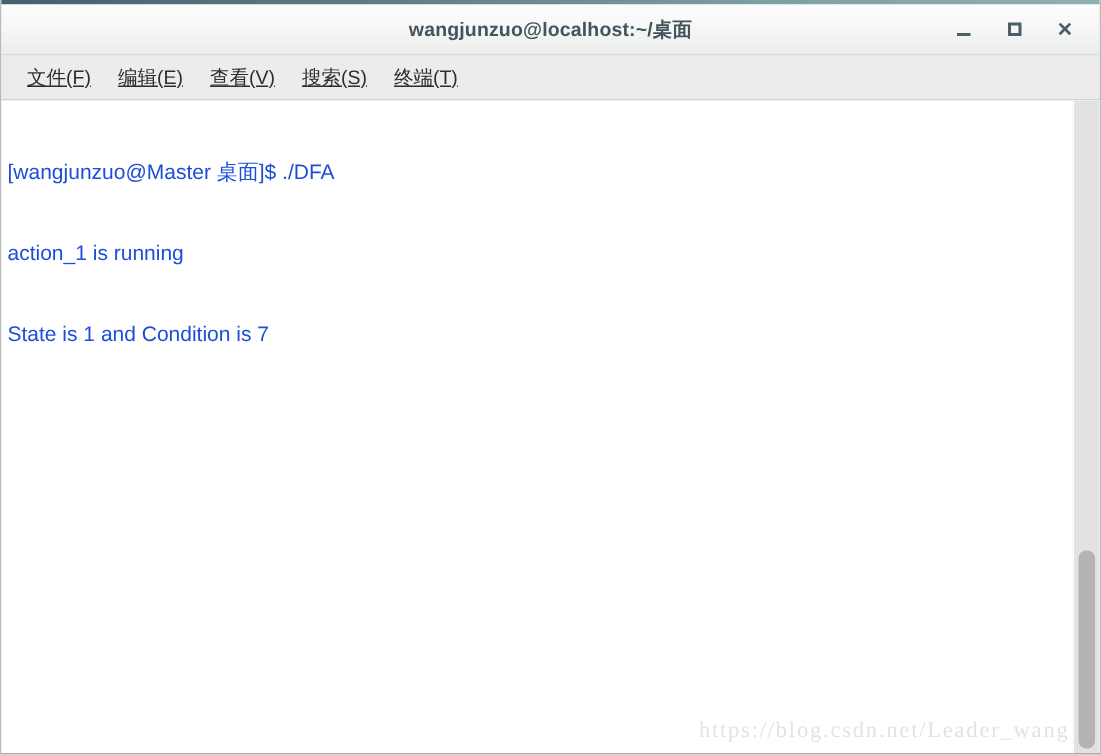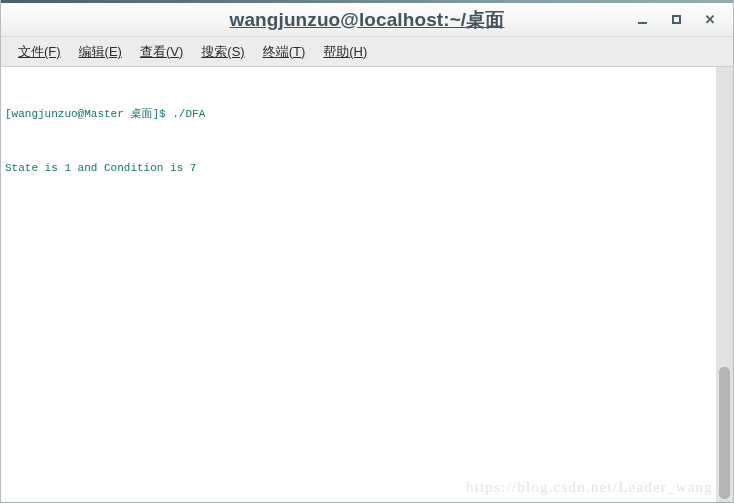--- a/index.html
+++ b/index.html
@@ -40,27 +40,26 @@
     position: relative;
     height: 33px;
     flex: 0 0 auto;
     background: linear-gradient(to bottom, #fdfdfd 0%, #f7f7f7 45%, #eceded 100%);
     border-bottom: 1px solid #dadbdb;
     display: flex;
     align-items: center;
     justify-content: center;
   }
   .title-text {
-    font-size: 19px;
+    font-size: 13px;
     font-weight: bold;
     color: #42545c;
     letter-spacing: 0.1px;
     white-space: nowrap;
     user-select: none;
-    text-decoration: underline;
   }
   .win-controls {
     position: absolute;
     right: 6px;
     top: 0;
     height: 33px;
     display: flex;
     align-items: center;
     gap: 0px;
   }
@@ -121,24 +120,24 @@
     position: relative;
     flex: 1 1 auto;
     background: #ffffff;
     overflow: hidden;
   }
   .term-text {
     position: absolute;
     left: 4px;
     top: 2px;
     right: 22px;
-    font-family: Liberation Mono, monospace;
-    font-size: 11px;
+    font-family: Liberation Sans, sans-serif;
+    font-size: 14px;
     line-height: 18px;
-    color: #0f766e;
+    color: #1d4ed8;
     white-space: pre;
     letter-spacing: 0px;
   }
   .term-line {
     white-space: pre;
     height: 18px;
   }
   .cursor {
     display: inline-block;
     width: 2px;
@@ -203,26 +202,26 @@
       </div>
     </div>
   </div>
 
   <div class="menubar">
     <div class="menu-item">文件(F)</div>
     <div class="menu-item">编辑(E)</div>
     <div class="menu-item">查看(V)</div>
     <div class="menu-item">搜索(S)</div>
     <div class="menu-item">终端(T)</div>
-    <div class="menu-item">帮助(H)</div>
   </div>
 
   <div class="term-area">
     <div class="term-text">
       <div class="term-line">[wangjunzuo@Master 桌面]$ ./DFA</div>
+      <div class="term-line">action_1 is running</div>
       <div class="term-line">State is 1 and Condition is 7</div>
     </div>
 
     <div class="scrollbar">
       <div class="scroll-thumb" style="top: 300px;"></div>
     </div>
 
     <div class="watermark">https://blog.csdn.net/Leader_wang</div>
   </div>
 

